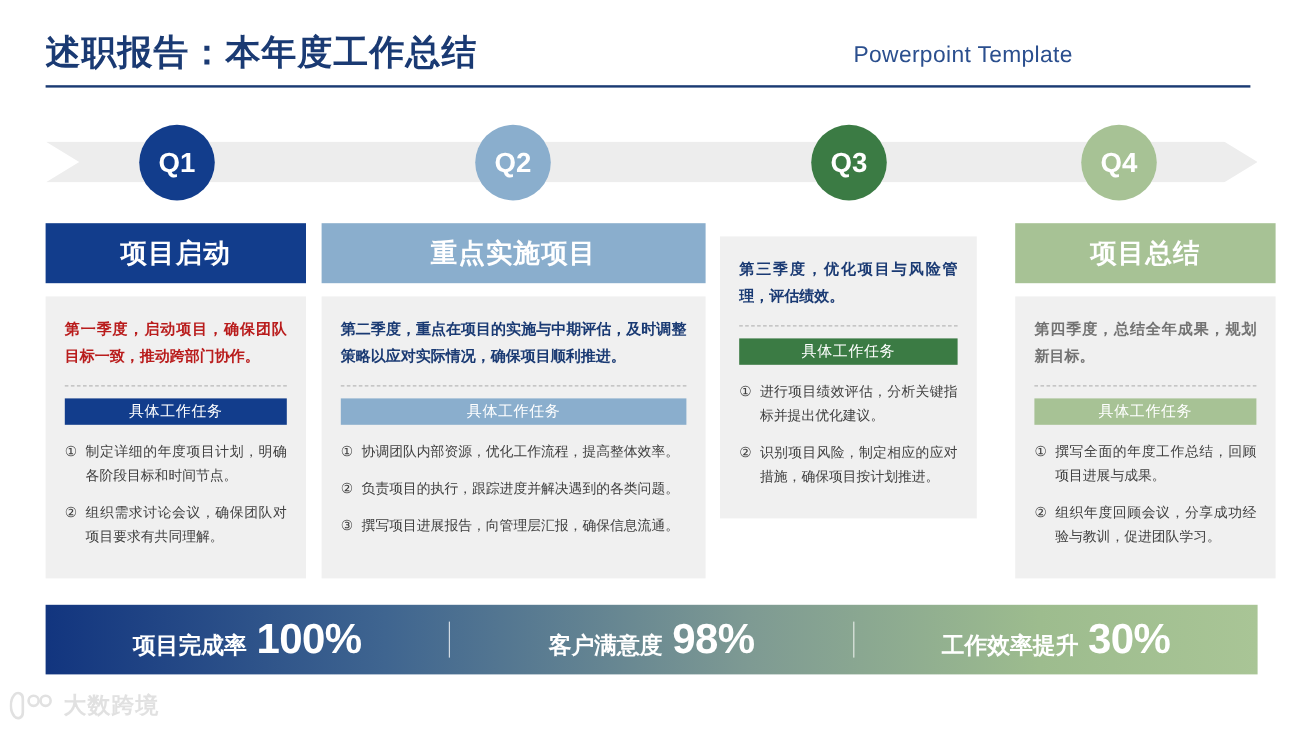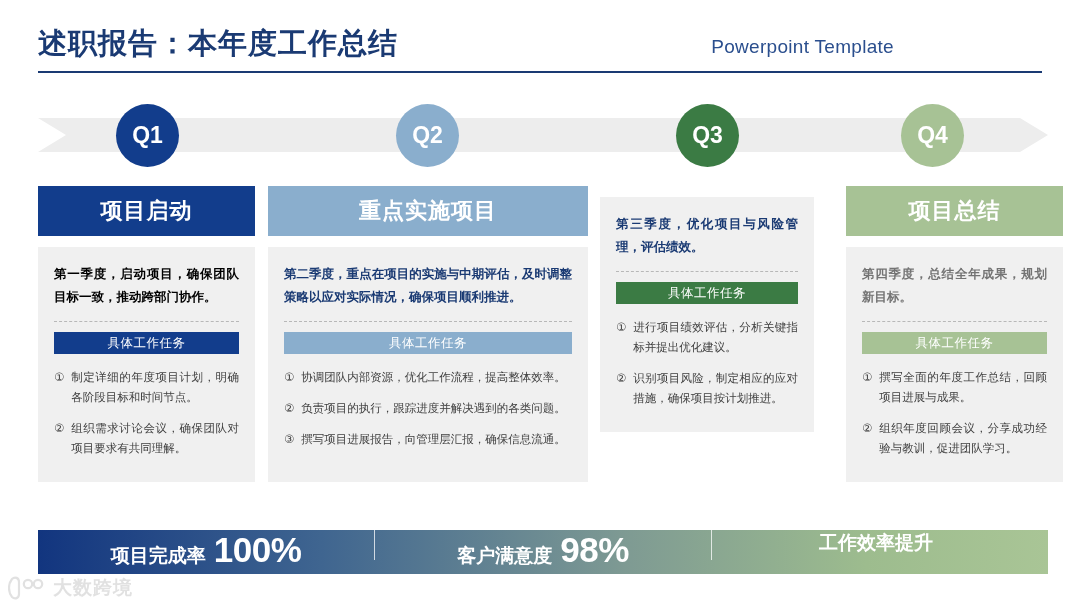--- a/index.html
+++ b/index.html
@@ -139,25 +139,24 @@
     flex: 1 1 auto;
     text-align: justify;
   }
 
   
   #stats-bar {
     position: absolute;
     left: 38px;
     top: 504px;
     width: 1010px;
-    height: 44px;
+    height: 58px;
     background: linear-gradient(to right, #12357f 0%, #3f6590 28%, #7e9a93 58%, #9dbc8e 82%, #a9c596 100%);
     display: flex;
-    align-items: flex-start;
-    margin-top: 26px;
+    align-items: center;
   }
   .stat {
     flex: 1 1 0;
     display: flex;
     align-items: baseline;
     justify-content: center;
     color: #ffffff;
     white-space: nowrap;
   }
   .stat-label {
@@ -220,21 +219,21 @@
     </div>
     <div class="quarter-badge" style="left: 901px; background: rgb(167, 194, 149);">
       <span>Q4</span>
     </div>
   </div>
 
 <div id="columns-root">
     <div class="column" style="left: 38px; width: 217px;">
       <div class="column-header" style="background: rgb(18, 61, 140);">项目启动</div>
       <div class="column-body">
-        <div class="column-desc" style="color: #000000;">第一季度，启动项目，确保团队目标一致，推动跨部门协作。</div>
+        <div class="column-desc" style="color: #b91c1c;">第一季度，启动项目，确保团队目标一致，推动跨部门协作。</div>
         <hr class="desc-divider">
         <div class="task-label" style="background: rgb(18, 61, 140);">具体工作任务</div>
         <ul class="task-list">
           <li class="task-item">
             <span class="task-num">①</span>
             <span class="task-text">制定详细的年度项目计划，明确各阶段目标和时间节点。</span>
           </li>
           <li class="task-item">
             <span class="task-num">②</span>
             <span class="task-text">组织需求讨论会议，确保团队对项目要求有共同理解。</span>
@@ -307,20 +306,21 @@
       <span class="stat-value">100%</span>
     </div>
     <div class="stat-sep"></div>
     <div class="stat">
       <span class="stat-label">客户满意度</span>
       <span class="stat-value">98%</span>
     </div>
     <div class="stat-sep"></div>
     <div class="stat">
       <span class="stat-label">工作效率提升</span>
+      <span class="stat-value">30%</span>
     </div>
   </div>
 
 <div id="watermark">
   <svg id="watermark-mark" viewBox="0 0 38 24">
     <path d="M4 3 C0 8, 0 16, 4 21 C7 24, 11 22, 11 18 L11 6 C11 2, 7 0, 4 3 Z" fill="none" stroke="#c9c9c9" stroke-width="2.2"></path>
     <circle cx="20" cy="8" r="4.2" fill="none" stroke="#c9c9c9" stroke-width="2.2"></circle>
     <circle cx="30" cy="8" r="4.2" fill="none" stroke="#c9c9c9" stroke-width="2.2"></circle>
   </svg>
   <span id="watermark-text">大数跨境</span>

